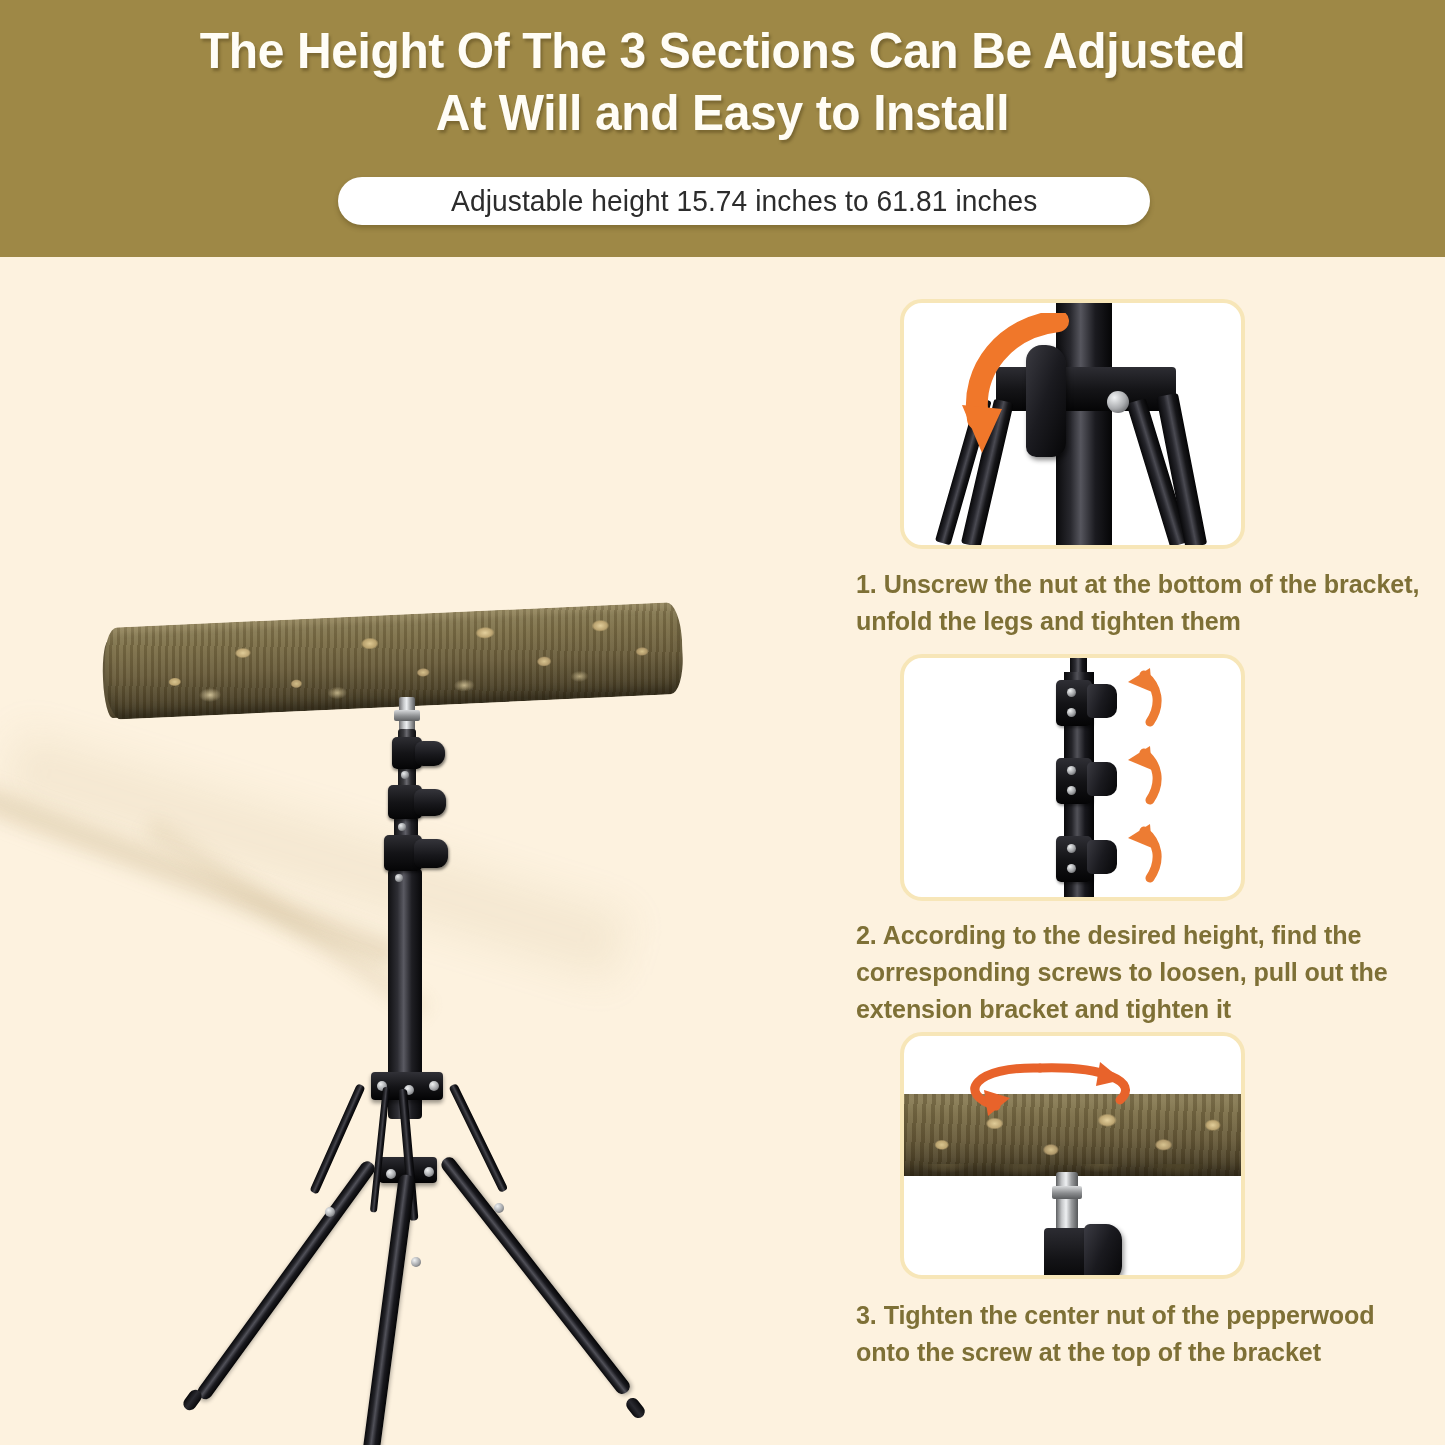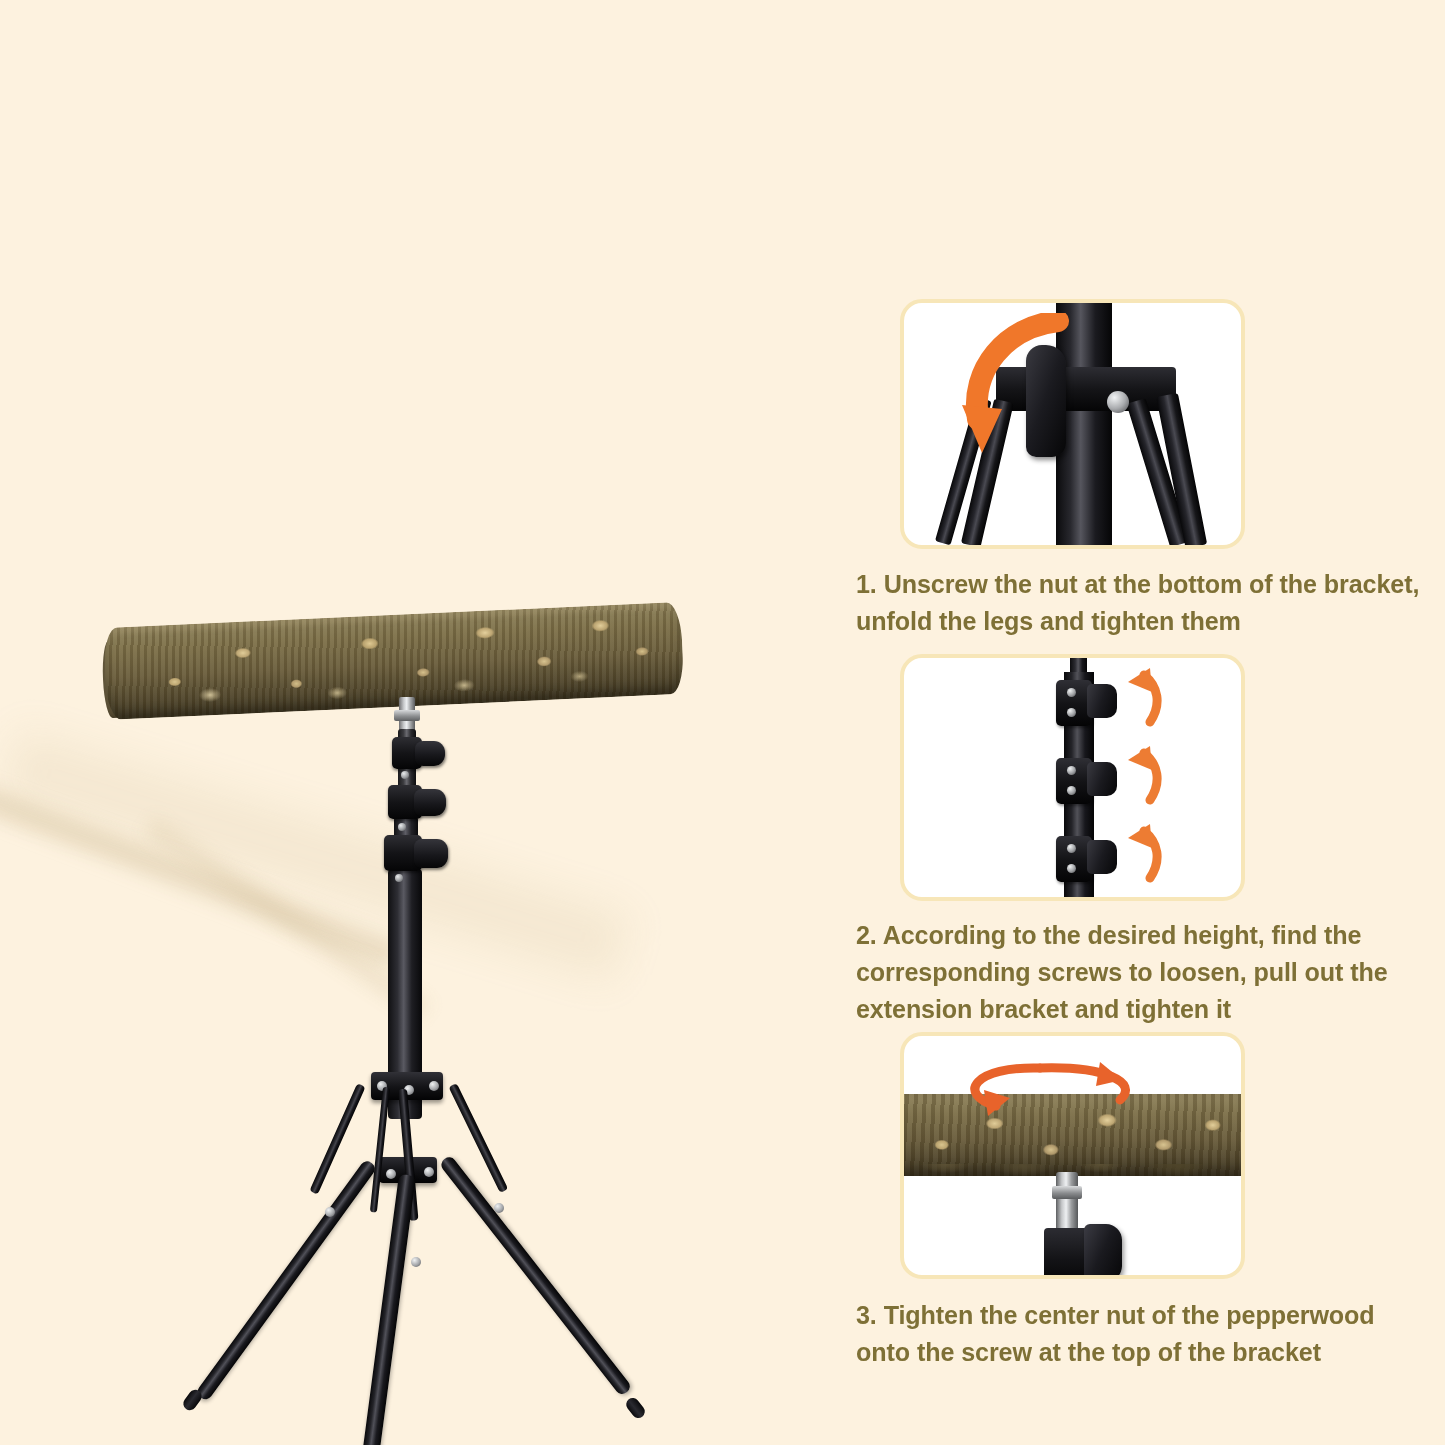--- a/index.html
+++ b/index.html
@@ -405,20 +405,27 @@
     background: linear-gradient(115deg, #3C3C44 0%, #1A1A1F 48%, #060607 100%);
     box-shadow: 2px 3px 5px rgba(0,0,0,0.4);
   }
   .c3-loop { position: absolute; left: 40px; top: 20px; }
 </style>
 </head>
 <body>
 
 <div id="page">
 
+  <div id="header-band">
+    <div id="header-title">The Height Of The 3 Sections Can Be Adjusted
+At Will and Easy to Install</div>
+    <div id="height-pill">
+      <span id="height-pill-text">Adjustable height 15.74 inches to 61.81 inches</span>
+    </div>
+  </div>
 
   <div id="product-stage">
 
     <div class="ground-shadow" id="gshadow-wide"></div>
     <div class="ground-shadow" id="gshadow-main"></div>
     <div class="ground-shadow" id="gshadow-leg"></div>
 
     <div id="perch-end"></div>
     <div id="perch-log">
       <div class="bark"></div>

